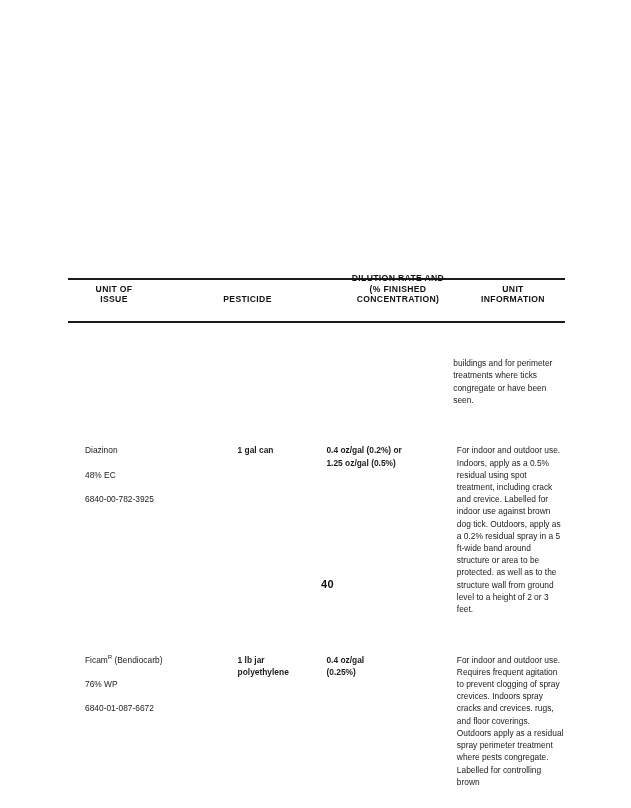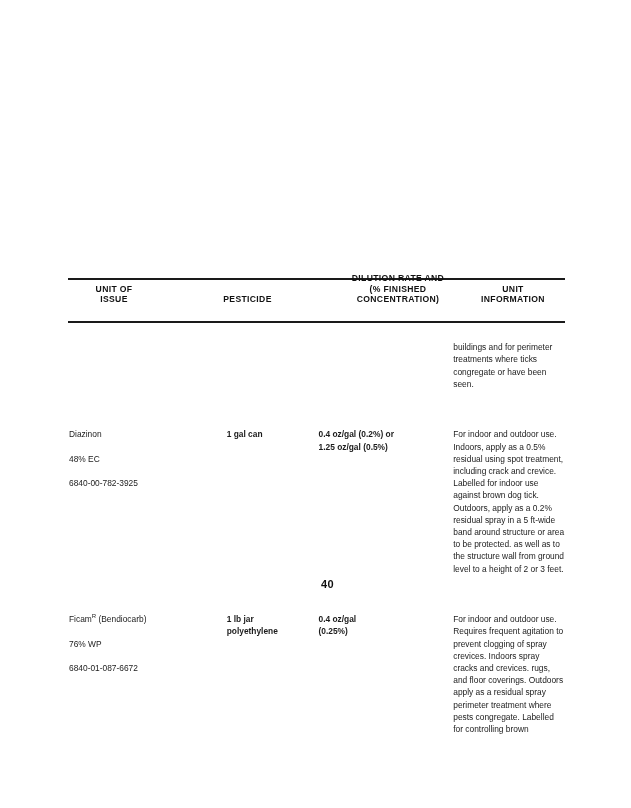--- a/index.html
+++ b/index.html
@@ -61,39 +61,39 @@
     color: #111111;
     padding-bottom: 16px;
   }
   .th-pesticide { width: 175px; }
   .th-unit      { width: 92px; }
   .th-dilution  { width: 126px; }
   .th-label     { width: 104px; }
 
   
   .tbody {
-    padding-top: 4px;
+    padding-top: 20px;
   }
   .row {
     display: flex;
     align-items: flex-start;
   }
   .cell {
     font-size: 8.4px;
     line-height: 12.2px;
     color: #1b1b1b;
     white-space: pre-line;
   }
   .c-pesticide { width: 158px; padding-left: 1px; }
   .c-unit      { width: 92px; font-weight: bold; }
   .c-dilution  { width: 135px; font-weight: bold; }
   .c-label     { width: 112px; }
 
   .row-continued { margin-top: 2px; }
-  .row-gap { margin-top: 14px; }
+  .row-gap { margin-top: 14px; margin-left: 16px; }
 
   .sup {
     font-size: 6px;
     vertical-align: super;
     line-height: 0;
   }
 
   
   .page-number {
     position: absolute;

